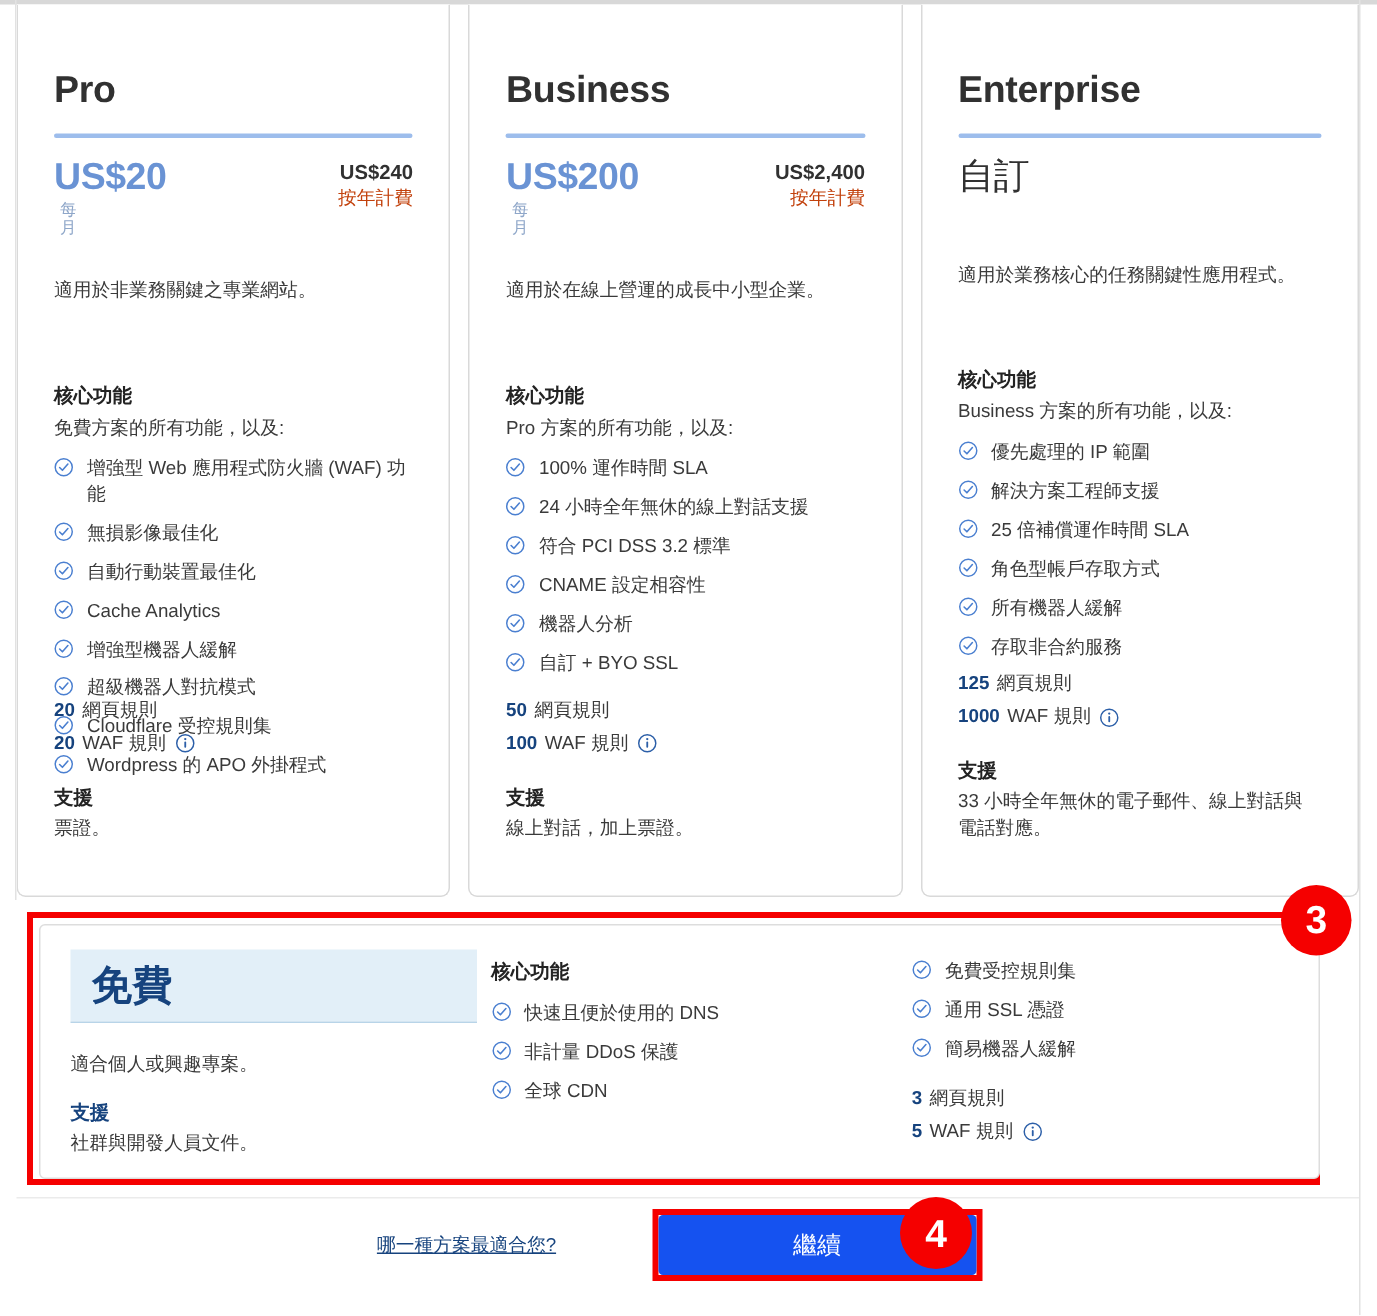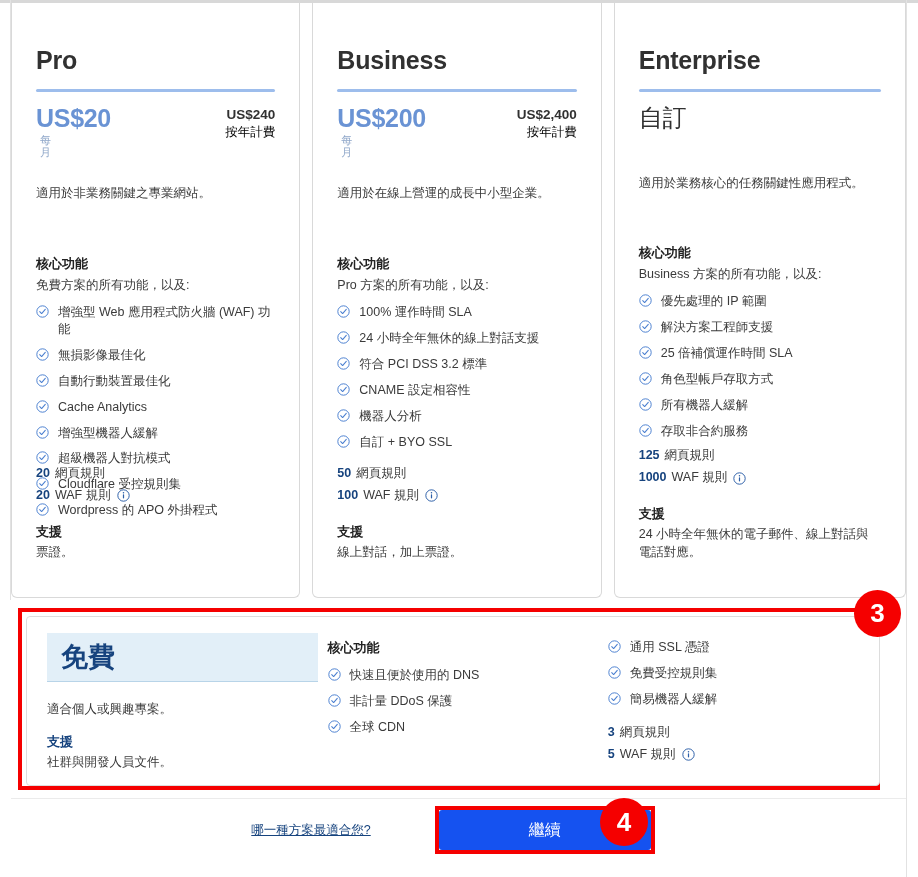--- a/index.html
+++ b/index.html
@@ -109,21 +109,21 @@
     margin-top: 2px;
   }
   .price-annual {
     font-size: 13.5px;
     font-weight: bold;
     color: #313131;
     line-height: 1.35;
   }
   .price-annual-note {
     font-size: 12.5px;
-    color: #000000;
+    color: #c2410c;
     line-height: 1.35;
   }
 
   .plan-desc {
     font-size: 12.5px;
     color: #3a3a3a;
     margin-top: 26px;
     line-height: 1.5;
   }
 
@@ -636,21 +636,21 @@
           <span>WAF 規則</span>
           <span class="info-i">
               <svg class="icon-svg" width="13" height="13" viewBox="0 0 16 16">
                 <circle cx="8" cy="8" r="7" fill="none" stroke="#2c5fa8" stroke-width="1.2"></circle>
                 <circle cx="8" cy="4.6" r="0.95" fill="#2c5fa8"></circle>
                 <rect x="7.25" y="6.6" width="1.5" height="5" rx="0.7" fill="#2c5fa8"></rect>
               </svg>
             </span>
         </div>
         <div class="support-title">支援</div>
-        <div class="support-text">24 小時全年無休的電子郵件、線上對話與電話對應。</div>
+        <div class="support-text">33 小時全年無休的電子郵件、線上對話與電話對應。</div>
       </div>
     </div>
 
   </div>
 
   <div class="free-wrap">
     <div class="free-inner">
 
       <div class="free-col-1">
         <div class="free-head">
@@ -697,30 +697,30 @@
 
       <div class="free-col-3">
         <ul class="feature-list" style="margin-top:0">
           <li class="feature-item">
             <span class="ck">
                 <svg class="icon-svg" width="13" height="13" viewBox="0 0 16 16">
                   <circle cx="8" cy="8" r="7" fill="none" stroke="#4a7fd0" stroke-width="1.2"></circle>
                   <path d="M4.6 8.2 L6.9 10.5 L11.4 5.4" fill="none" stroke="#4a7fd0" stroke-width="1.3" stroke-linecap="round" stroke-linejoin="round"></path>
                 </svg>
               </span>
-            <span class="feature-text">通用 SSL 憑證</span>
+            <span class="feature-text">免費受控規則集</span>
           </li>
           <li class="feature-item">
             <span class="ck">
                 <svg class="icon-svg" width="13" height="13" viewBox="0 0 16 16">
                   <circle cx="8" cy="8" r="7" fill="none" stroke="#4a7fd0" stroke-width="1.2"></circle>
                   <path d="M4.6 8.2 L6.9 10.5 L11.4 5.4" fill="none" stroke="#4a7fd0" stroke-width="1.3" stroke-linecap="round" stroke-linejoin="round"></path>
                 </svg>
               </span>
-            <span class="feature-text">免費受控規則集</span>
+            <span class="feature-text">通用 SSL 憑證</span>
           </li>
           <li class="feature-item">
             <span class="ck">
                 <svg class="icon-svg" width="13" height="13" viewBox="0 0 16 16">
                   <circle cx="8" cy="8" r="7" fill="none" stroke="#4a7fd0" stroke-width="1.2"></circle>
                   <path d="M4.6 8.2 L6.9 10.5 L11.4 5.4" fill="none" stroke="#4a7fd0" stroke-width="1.3" stroke-linecap="round" stroke-linejoin="round"></path>
                 </svg>
               </span>
             <span class="feature-text">簡易機器人緩解</span>
           </li>

